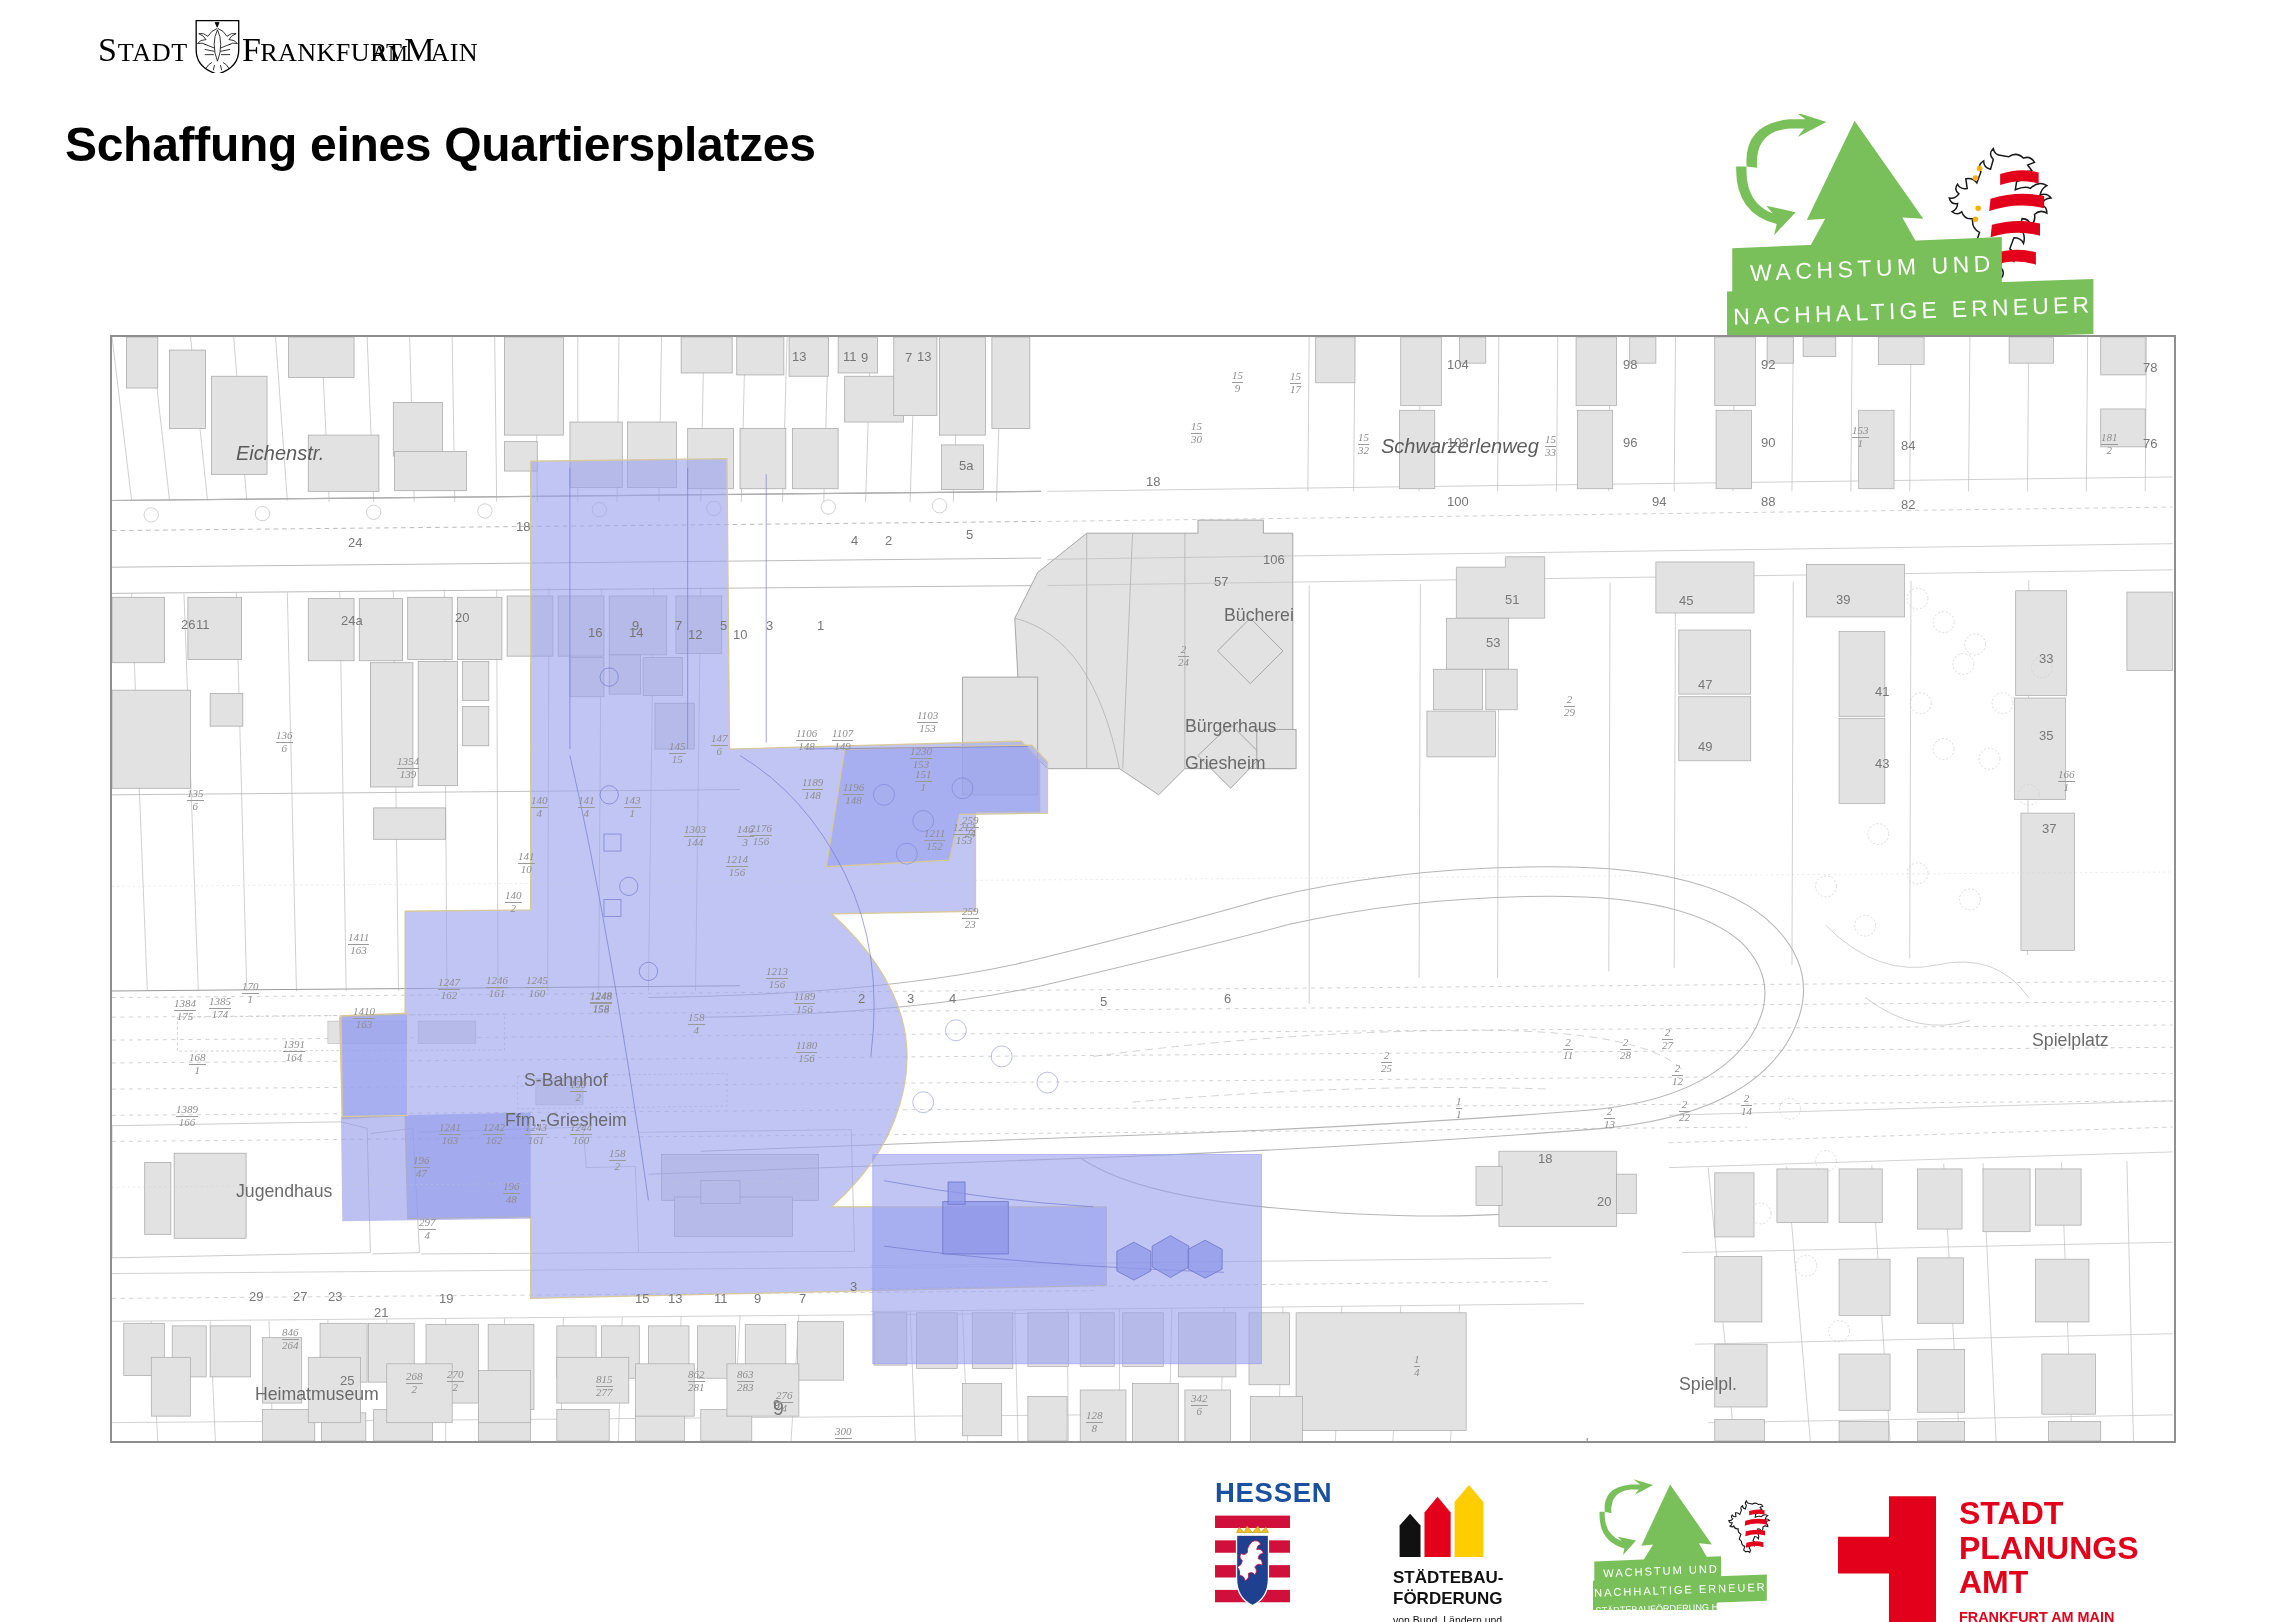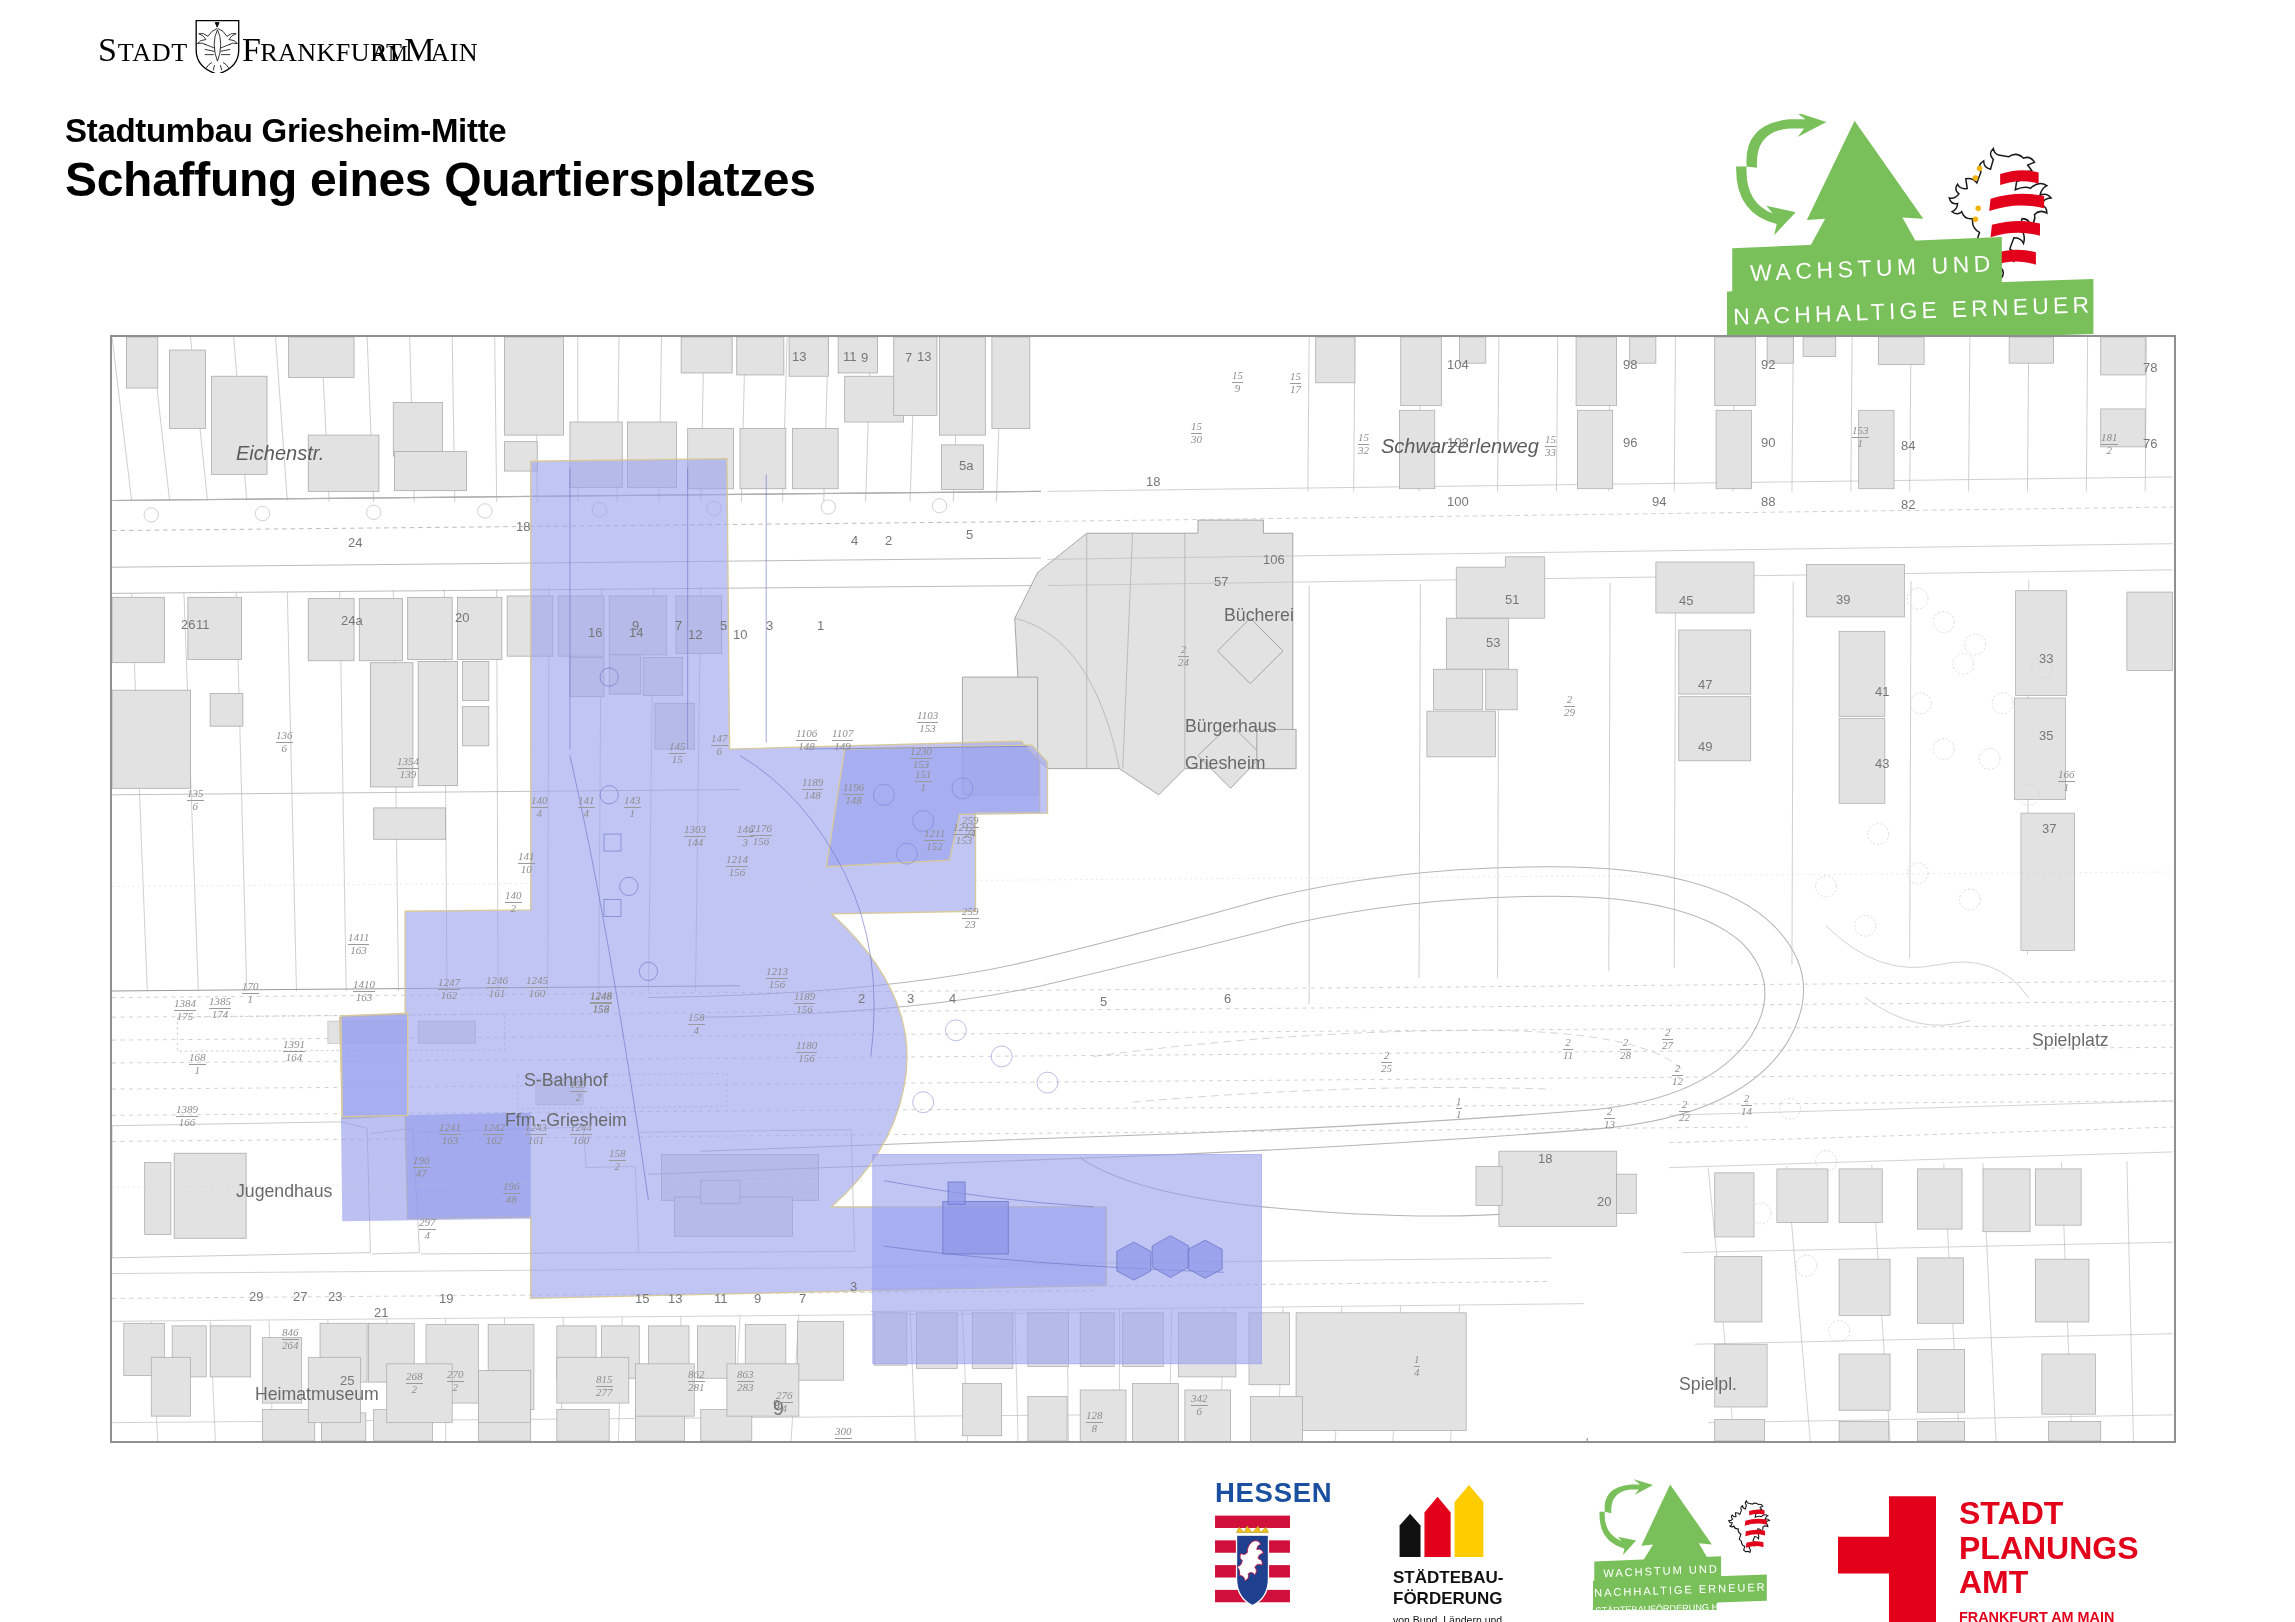--- a/index.html
+++ b/index.html
@@ -75,21 +75,20 @@
 
     <text x="220" y="72" font-family="Liberation Serif, serif" font-size="52" fill="#000">F</text>
     <text x="248" y="72" font-family="Liberation Serif, serif" font-size="40" fill="#000" letter-spacing="0.5">RANKFURT</text>
     <text x="418" y="72" font-family="Liberation Serif, serif" font-size="34" fill="#000" letter-spacing="0.5">AM</text>
     <text x="468" y="72" font-family="Liberation Serif, serif" font-size="52" fill="#000">M</text>
     <text x="508" y="72" font-family="Liberation Serif, serif" font-size="40" fill="#000" letter-spacing="0.5">AIN</text>
   </svg>
 </div>
 
 <div id="title-block">
-  <div id="subtitle">Stadtumbau Griesheim-Mitte</div>
   <div id="maintitle">Schaffung eines Quartiersplatzes</div>
 </div>
 
 <div id="wachstum-logo">
   <svg width="458" height="275" viewBox="0 0 700 420" xmlns="http://www.w3.org/2000/svg">
 
     <g fill="#79c05a">
       <path d="M30 80 Q25 15 95 8 L120 8 L105 -3 L152 12 L108 35 L118 22 L96 22 Q42 26 46 82 Z"></path>
       <path d="M30 80 Q27 135 70 152 L60 140 L105 150 L72 185 L76 168 Q12 152 14 80 Z"></path>
 
@@ -726,21 +725,21 @@
         <b>1</b>
       </div>
       <div class="frac" style="left: 77px; top: 715px;">
         <i>168</i>
         <b>1</b>
       </div>
       <div class="frac" style="left: 236px; top: 595px;">
         <i>1411</i>
         <b>163</b>
       </div>
-      <div class="frac" style="left: 241px; top: 642px;">
+      <div class="frac" style="left: 241px; top: 669px;">
         <i>1410</i>
         <b>163</b>
       </div>
       <div class="frac" style="left: 171px; top: 702px;">
         <i>1391</i>
         <b>164</b>
       </div>
       <div class="frac" style="left: 64px; top: 767px;">
         <i>1389</i>
         <b>166</b>

